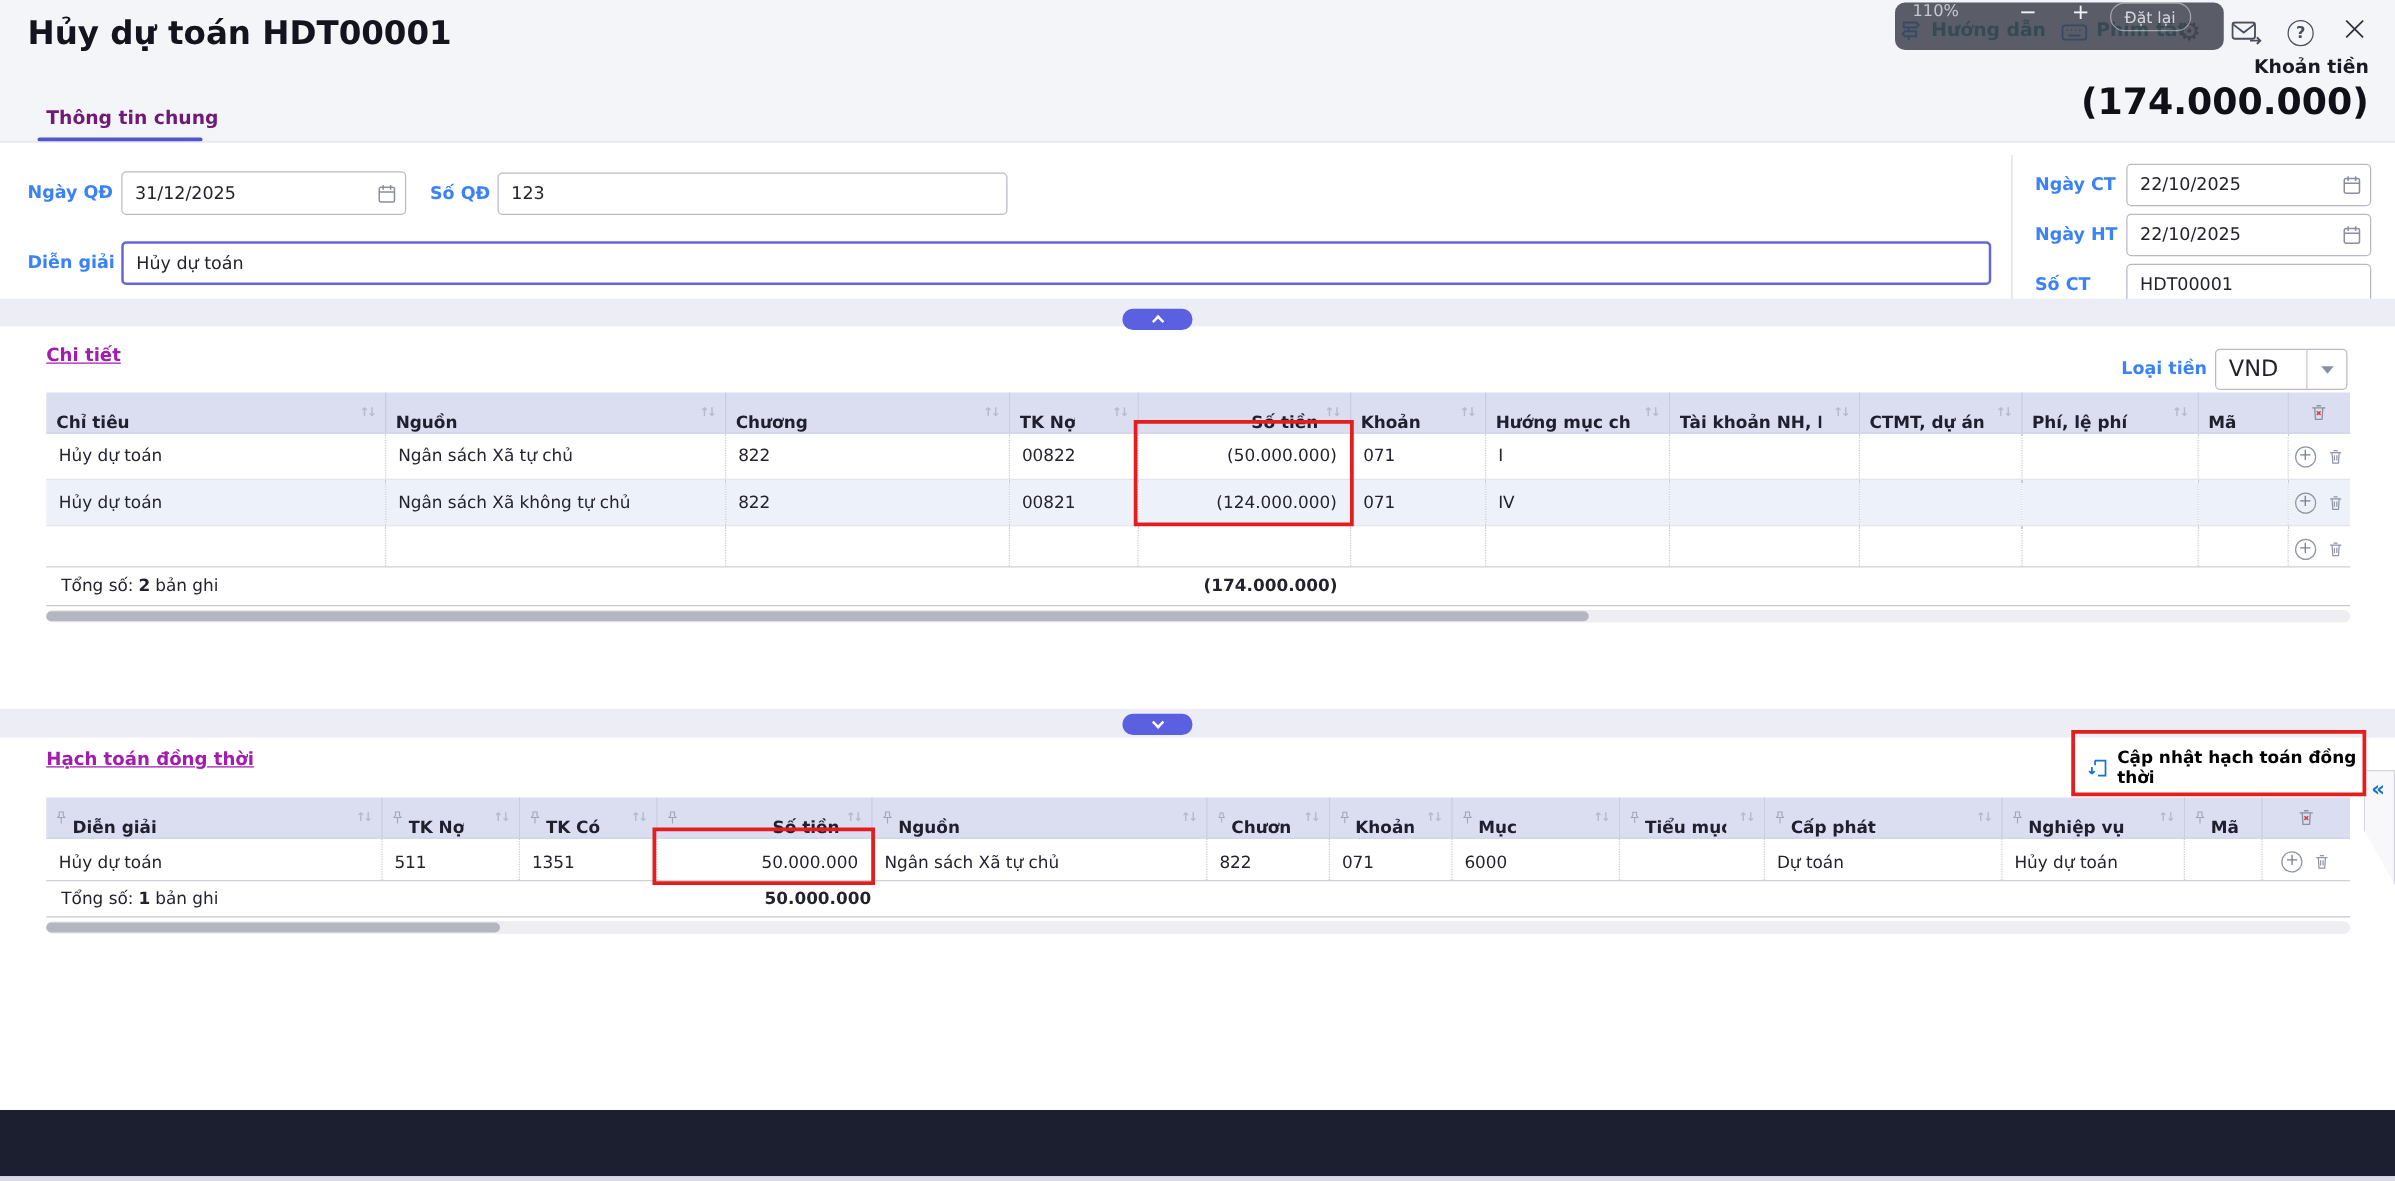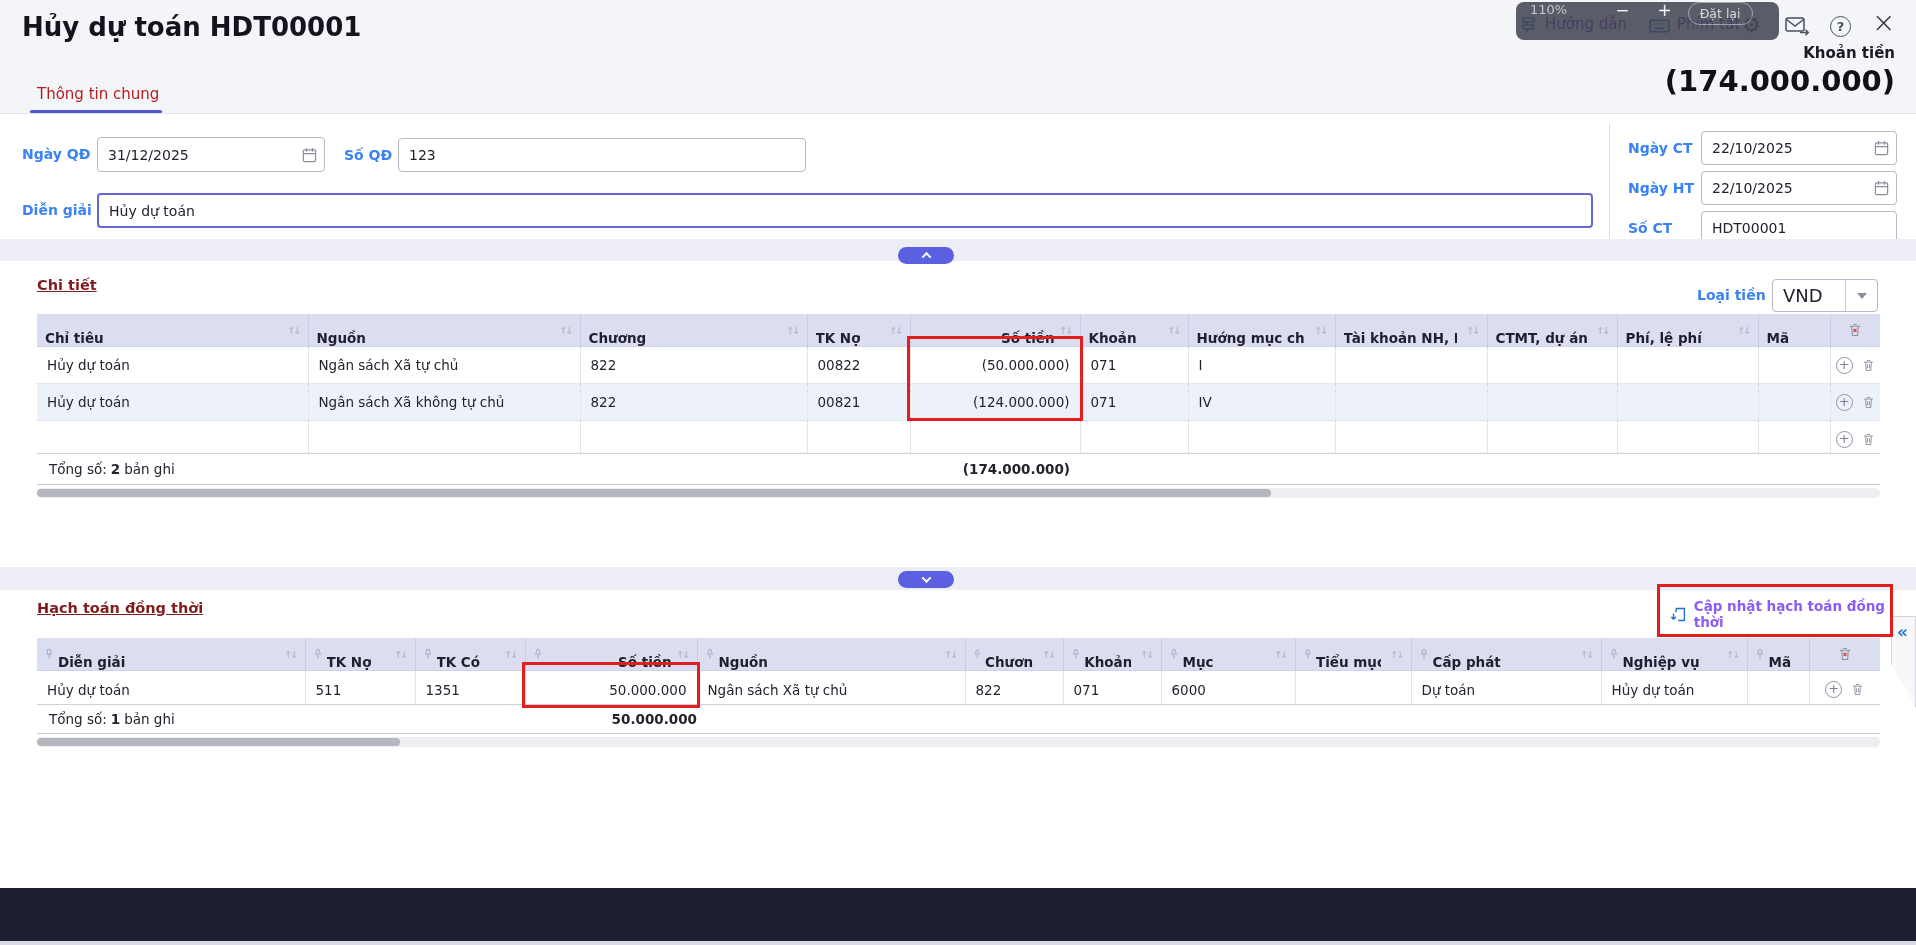--- a/index.html
+++ b/index.html
@@ -6,27 +6,27 @@
   html,body { width:1916px; height:945px; }
   body {
     position:relative; overflow:hidden; background:#fff;
     font-family:"DejaVu Sans","Liberation Sans",sans-serif;
     color:#23232e; font-size:13.5px;
   }
 
   
   .hdr { position:absolute; left:0; top:0; width:1916px; height:114px; background:#f4f5f9; border-bottom:1px solid #e2e3ec; }
   .title { position:absolute; left:22px; top:12px; font-size:26px; font-weight:bold; color:#14141e; }
-  .tab-label { position:absolute; left:37px; top:85px; font-size:15px; font-weight:400; color:#b91c1c; cursor:pointer; }
+  .tab-label { position:absolute; left:37px; top:85px; font-size:15px; font-weight:700; color:#701a75; cursor:pointer; }
   .tab-underline { position:absolute; left:30px; top:110px; width:132px; height:3px; background:#5256cb; border-radius:2px; }
   .total-label { position:absolute; right:21px; top:44px; font-size:15px; font-weight:bold; color:#1a1a24; }
   .total-value { position:absolute; right:21px; top:64px; font-size:29px; font-weight:bold; color:#101018; }
 
   .hico { position:absolute; top:15px; display:flex; align-items:center; cursor:pointer; }
-  .blue-lbl { font-size:15px; font-weight:400; color:#6d28d9; }
+  .blue-lbl { font-size:15px; font-weight:700; color:#0f766e; }
   .help-circle { width:21px; height:21px; border:1.6px solid #4b4f5c; border-radius:50%; color:#4b4f5c;
                  font-size:13px; font-weight:bold; display:flex; align-items:center; justify-content:center; }
   .glyph { color:#4b4f5c; }
 
   
   .zoom-overlay { position:absolute; left:1516px; top:2px; width:263px; height:38px; z-index:30;
     background:rgba(62,66,77,0.85); border-radius:8px; display:flex; align-items:flex-start; color:#d5d8df; }
   .zoom-overlay .lvl { margin-left:14px; font-size:13px; color:#c4c7cf; }
   .zoom-overlay .pm { color:#f2f3f6; font-size:17px; line-height:1; cursor:pointer; }
   .zoom-overlay .reset { margin-left:16px; margin-right:10px; border:1px solid rgba(255,255,255,0.45);
@@ -49,21 +49,21 @@
   .tri-down { width:0; height:0; border-left:5px solid transparent; border-right:5px solid transparent; border-top:6px solid #8a8ea0; }
 
   
   .splitter { position:absolute; left:0; width:1916px; background:#edeef5; }
   .pill { position:absolute; left:898px; width:56px; height:17px; background:#5a60e0; border-radius:9px;
           display:flex; align-items:center; justify-content:center; cursor:pointer; z-index:5; }
   .chev { width:7px; height:7px; border-right:2px solid #fff; border-bottom:2px solid #fff; }
   .chev.up { transform:rotate(-135deg) translate(-1px,-1px); }
   .chev.down { transform:rotate(45deg) translate(-1px,-1px); }
 
-  .sec-link { position:absolute; font-size:14.5px; font-weight:bold; color:#7f1d1d; text-decoration:underline; cursor:pointer; }
+  .sec-link { position:absolute; font-size:14.5px; font-weight:bold; color:#a21caf; text-decoration:underline; cursor:pointer; }
 
   
   table.grid { position:absolute; left:37px; border-collapse:collapse; table-layout:fixed; width:1843px; }
   .grid th { height:29px; background:#dbddf1; font-size:13.5px; font-weight:bold; color:#1f1f2e;
     padding:0 8px; border-right:1px solid #c9cce4; border-bottom:1px solid #cfd2e8; }
   .grid td { height:37px; padding:0 10px; border-right:1px dotted #c9cbd8; border-bottom:1px solid #e2e4ee;
     background:#fff; overflow:hidden; white-space:nowrap; }
   .grid tr.alt td { background:#edf1fa; }
   .grid th:last-child, .grid td:last-child { border-right:none; }
   .hcell { display:flex; align-items:center; gap:5px; }
@@ -83,21 +83,21 @@
   .gfoot .amount { position:absolute; font-weight:bold; text-align:right; }
 
   .hscroll { position:absolute; left:37px; width:1843px; height:10px; background:#ededf2; border-radius:5px; }
   .hthumb { position:absolute; top:1px; height:8px; background:#b4b6c0; border-radius:4px; cursor:pointer; }
 
   
   .redbox { position:absolute; border:3px solid #e41d1d; z-index:20; pointer-events:none; }
 
   
   .update-btn { position:absolute; left:1670px; top:598px; display:flex; align-items:center; gap:7px; cursor:pointer; z-index:21; }
-  .update-btn span { font-size:13.5px; font-weight:600; color:#8b5cf6; }
+  .update-btn span { font-size:13.5px; font-weight:600; color:#000000; }
 
   
   .edge-tab { position:absolute; left:1891px; top:616px; width:25px; height:92px; background:#f8f8fb;
     border:1px solid #d4d5de; clip-path:polygon(0 0,100% 0,100% 100%,0 52%); cursor:pointer; z-index:6; }
   .edge-tab .laquo { position:absolute; left:5px; top:5px; color:#1673d2; font-size:17px; font-weight:bold; }
 
   
   .toolbar { position:absolute; left:0; top:888px; width:1916px; height:53px; background:#1b1f30; }
   .bottom-strip { position:absolute; left:0; top:941px; width:1916px; height:4px; background:#d9dae6; }
 </style>

